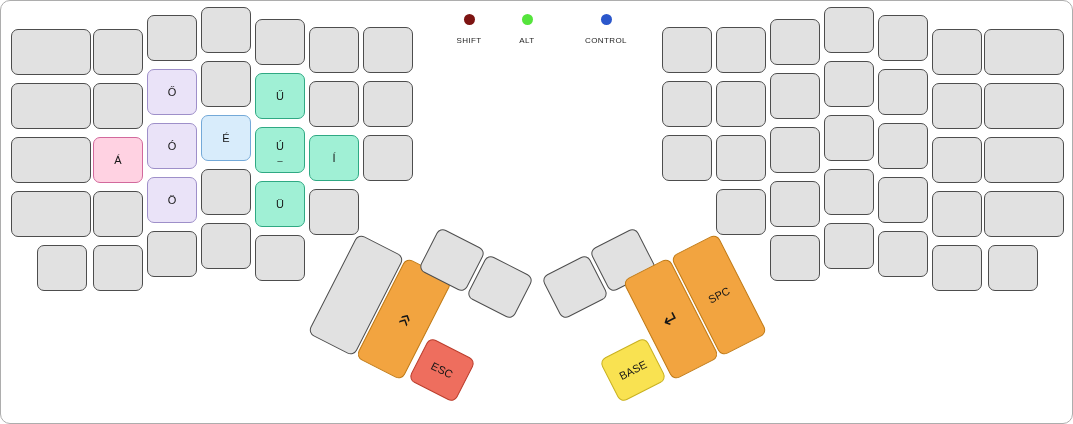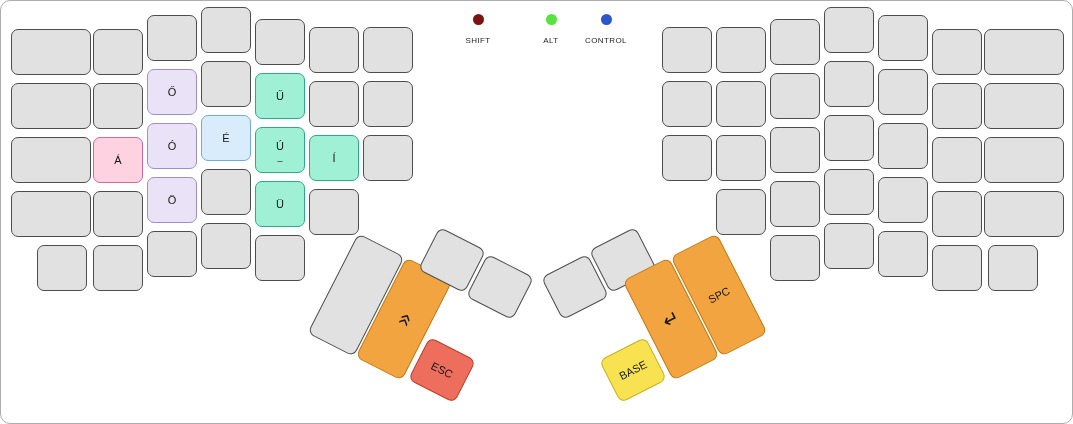--- a/index.html
+++ b/index.html
@@ -47,25 +47,25 @@
     font-size:8px;
     color:#1d1d1d;
     letter-spacing:.4px;
   }
 </style>
 </head>
 <body>
 
 <div class="board">
   <div id="legend">
-      <div class="legend-item" style="left: 447px; text-align: right;">
+      <div class="legend-item" style="left: 438px; text-align: right;">
         <span class="legend-dot" style="background: rgb(125, 20, 18);"></span>
         <span class="legend-label">SHIFT</span>
       </div>
-      <div class="legend-item" style="left: 520px;">
+      <div class="legend-item" style="left: 496px;">
         <span class="legend-dot" style="background: rgb(85, 228, 60);"></span>
         <span class="legend-label">ALT</span>
       </div>
       <div class="legend-item" style="left: 575px;">
         <span class="legend-dot" style="background: rgb(43, 87, 203);"></span>
         <span class="legend-label">CONTROL</span>
       </div>
     </div>
   <div id="keys">
       <div class="key" style="left: 10px; top: 28px; width: 80px; height: 46px; background: rgb(225, 225, 225); border-color: rgb(77, 77, 77);"></div>

